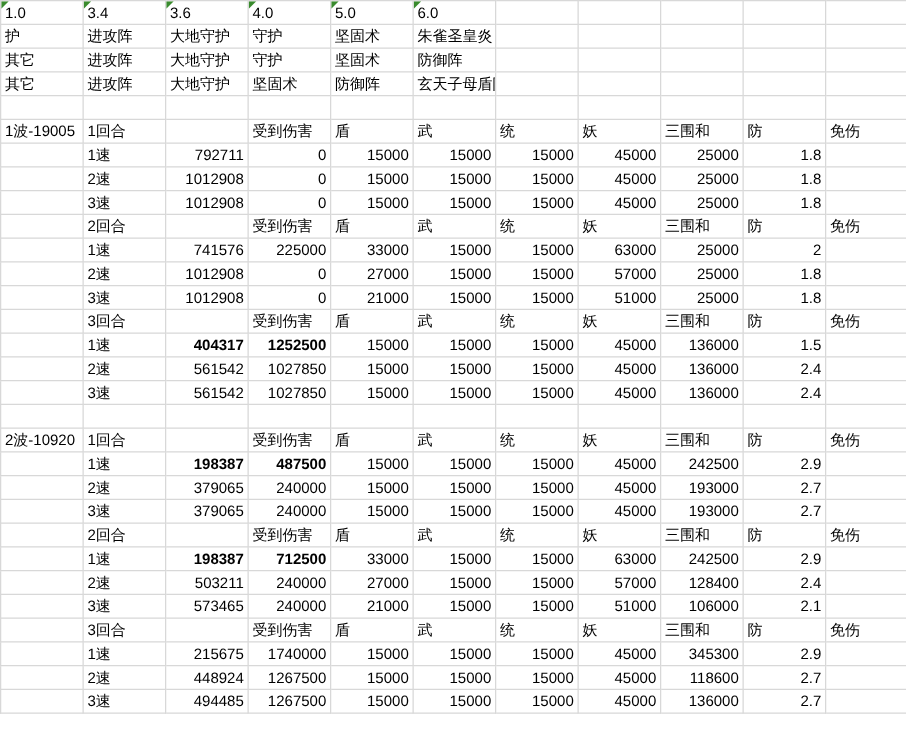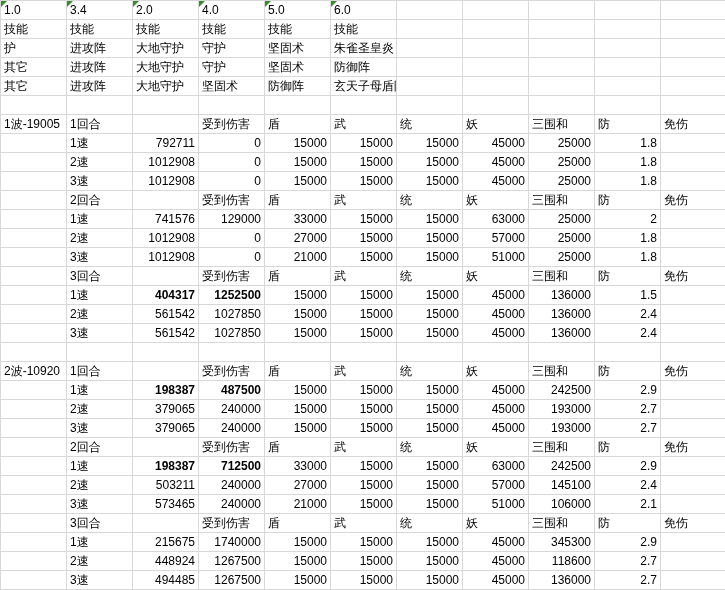--- a/index.html
+++ b/index.html
@@ -66,37 +66,24 @@
         <col style="width:66px">
         <col style="width:66px">
       <col style="width:66px">
         <col style="width:66px">
         <col style="width:66px">
     </colgroup>
     <tbody id="grid-body">
         <tr>
           <td class="txt hdr-cell"><span class="corner-mark"></span><span>1.0</span></td>
           <td class="txt hdr-cell"><span class="corner-mark"></span><span>3.4</span></td>
-          <td class="txt hdr-cell"><span class="corner-mark"></span><span>2.0</span></td>
+          <td class="txt hdr-cell"><span class="corner-mark"></span><span>3.6</span></td>
           <td class="txt hdr-cell"><span class="corner-mark"></span><span>4.0</span></td>
           <td class="txt hdr-cell"><span class="corner-mark"></span><span>5.0</span></td>
           <td class="txt hdr-cell"><span class="corner-mark"></span><span>6.0</span></td>
-          <td class="blank"></td>
-          <td class="blank"></td>
-          <td class="blank"></td>
-          <td class="blank"></td>
-          <td class="blank"></td>
-        </tr>
-        <tr>
-          <td class="txt"><span>技能</span></td>
-          <td class="txt"><span>技能</span></td>
-          <td class="txt"><span>技能</span></td>
-          <td class="txt"><span>技能</span></td>
-          <td class="txt"><span>技能</span></td>
-          <td class="txt"><span>技能</span></td>
           <td class="blank"></td>
           <td class="blank"></td>
           <td class="blank"></td>
           <td class="blank"></td>
           <td class="blank"></td>
         </tr>
         <tr>
           <td class="txt"><span>护</span></td>
           <td class="txt"><span>进攻阵</span></td>
           <td class="txt"><span>大地守护</span></td>
@@ -210,21 +197,21 @@
           <td class="txt"><span>统</span></td>
           <td class="txt"><span>妖</span></td>
           <td class="txt"><span>三围和</span></td>
           <td class="txt"><span>防</span></td>
           <td class="txt"><span>免伤</span></td>
         </tr>
         <tr>
           <td class="blank"></td>
           <td class="txt"><span>1速</span></td>
           <td class="num"><span>741576</span></td>
-          <td class="num"><span>129000</span></td>
+          <td class="num"><span>225000</span></td>
           <td class="num"><span>33000</span></td>
           <td class="num"><span>15000</span></td>
           <td class="num"><span>15000</span></td>
           <td class="num"><span>63000</span></td>
           <td class="num"><span>25000</span></td>
           <td class="num"><span>2</span></td>
           <td class="blank"></td>
         </tr>
         <tr>
           <td class="blank"></td>
@@ -397,21 +384,21 @@
         </tr>
         <tr>
           <td class="blank"></td>
           <td class="txt"><span>2速</span></td>
           <td class="num"><span>503211</span></td>
           <td class="num"><span>240000</span></td>
           <td class="num"><span>27000</span></td>
           <td class="num"><span>15000</span></td>
           <td class="num"><span>15000</span></td>
           <td class="num"><span>57000</span></td>
-          <td class="num"><span>145100</span></td>
+          <td class="num"><span>128400</span></td>
           <td class="num"><span>2.4</span></td>
           <td class="blank"></td>
         </tr>
         <tr>
           <td class="blank"></td>
           <td class="txt"><span>3速</span></td>
           <td class="num"><span>573465</span></td>
           <td class="num"><span>240000</span></td>
           <td class="num"><span>21000</span></td>
           <td class="num"><span>15000</span></td>

